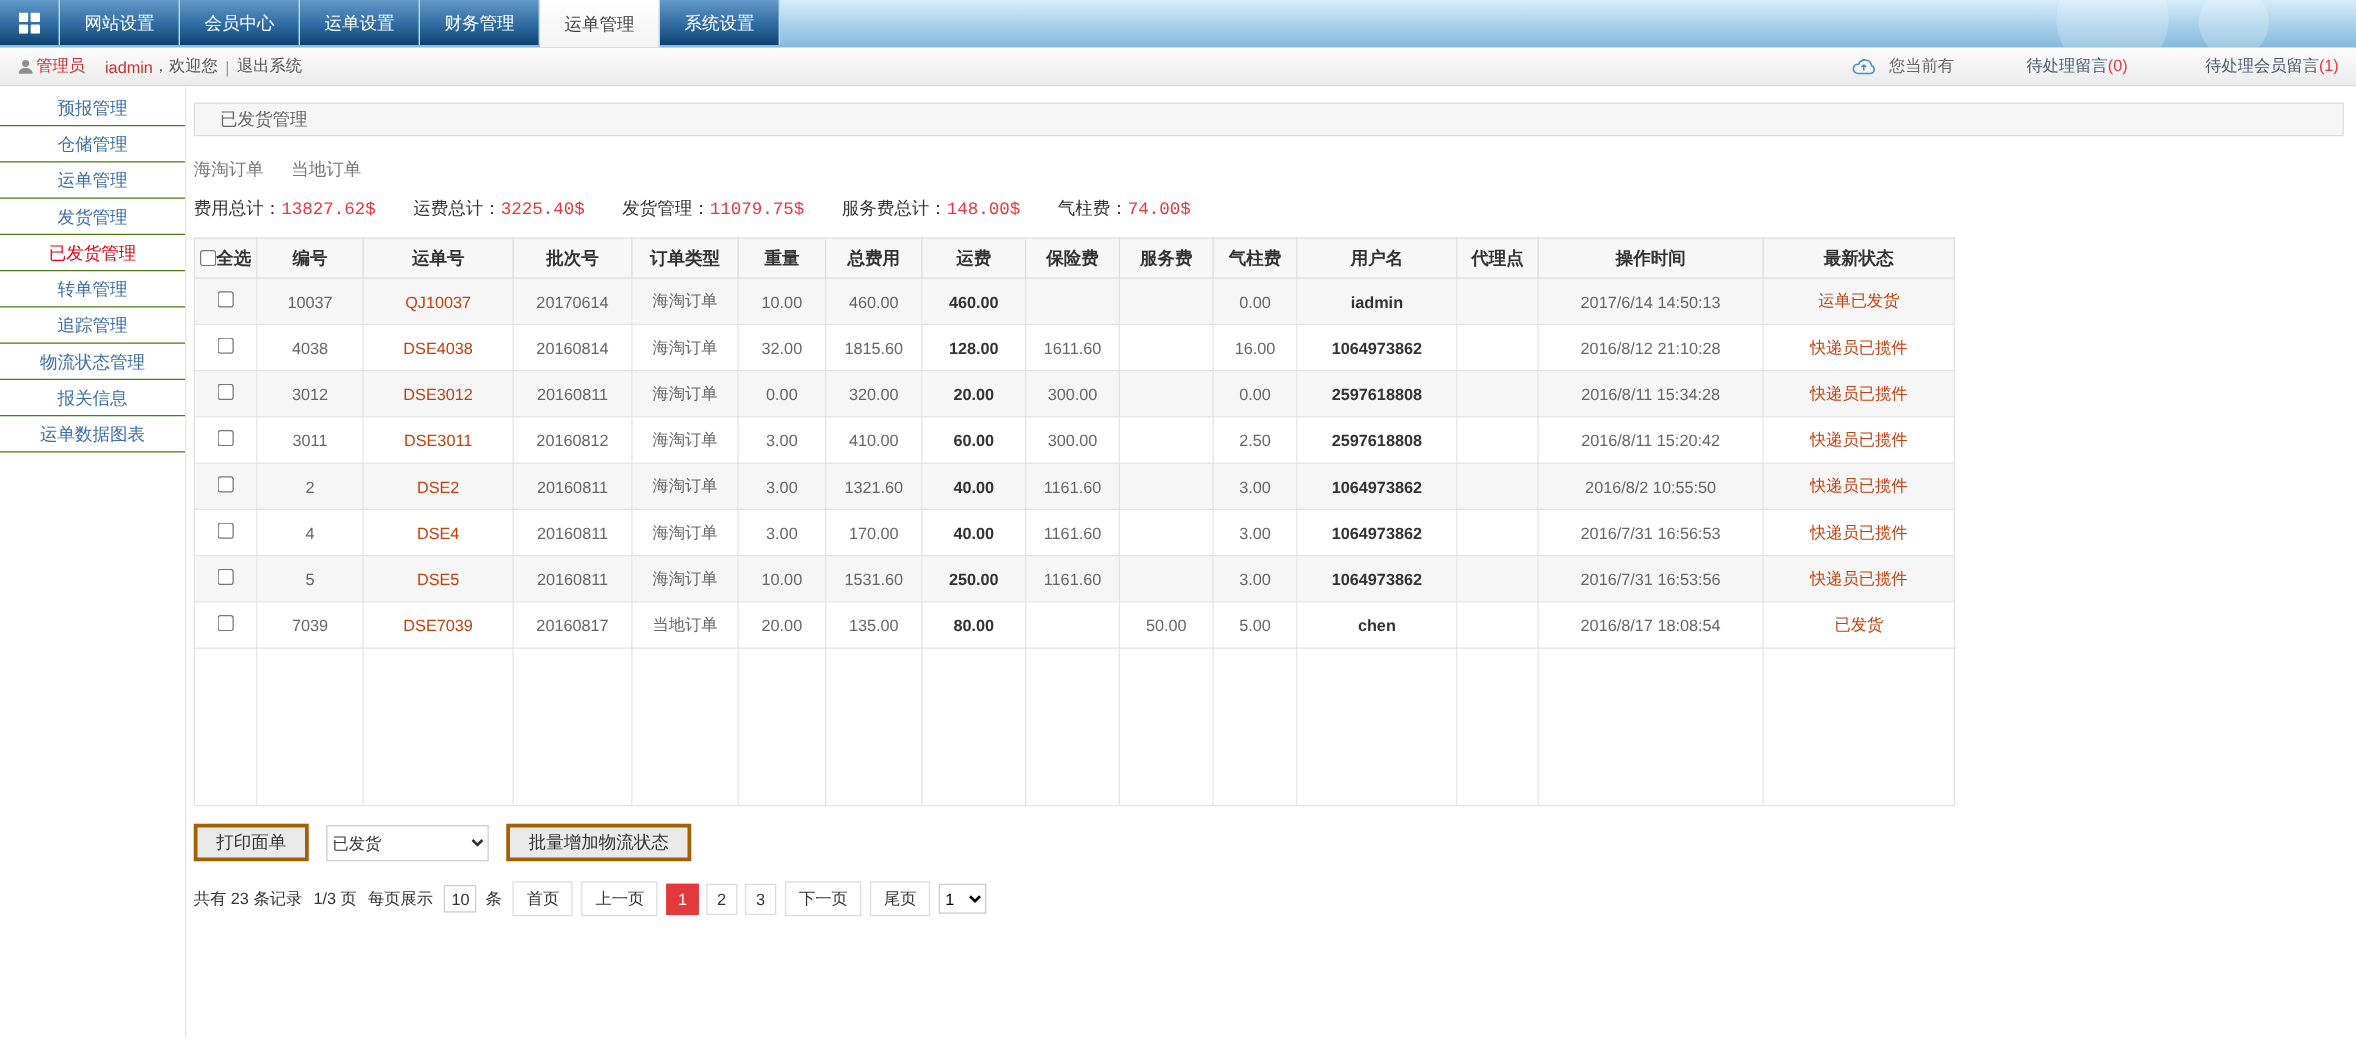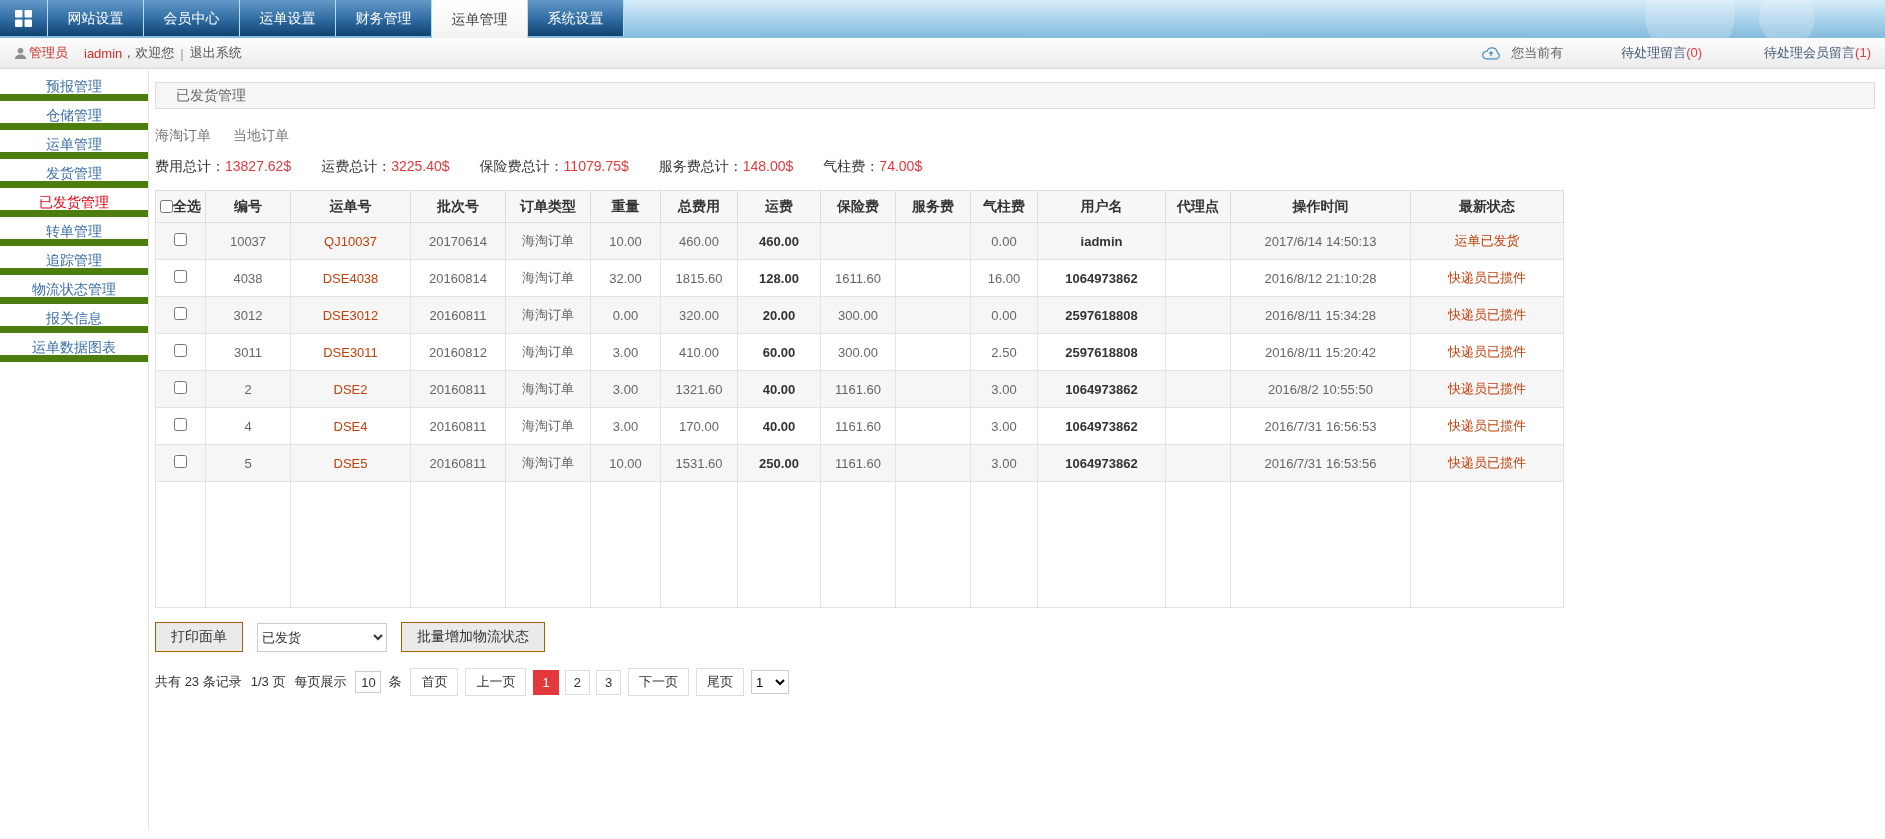--- a/index.html
+++ b/index.html
@@ -35,21 +35,21 @@
   .logout { color:#555; cursor:pointer; text-decoration:none; }
   .ubar-right { margin-left:auto; display:flex; align-items:center; gap:10px; }
   .notice-link { color:#445b73; text-decoration:none; cursor:pointer;margin-left:48px; }
   .notice-count { color:#e4393c; }
   .notice-prefix { color:#666; }
 
   
   .sidebar { position:absolute; left:0; top:70px; width:149px; height:760px;
     border-right:1px solid #e4e4e4; background:#fff; padding-top:2px; }
   .side-item { height:29px; line-height:29px; text-align:center; color:#3a6ea5;
-    font-size:14px; border-bottom:7px solid #4d7c0f; cursor:pointer; }
+    font-size:14px; border-bottom:1px solid #4d7c0f; cursor:pointer; }
   .side-item.active { color:#e60012; }
 
   
   .main { position:absolute; left:155px; top:69px; width:1720px; }
   .panel-title { margin-top:13px; width:1720px; background:#f6f6f6;
     border:1px solid #ddd; height:27px; line-height:25px; padding:0 20px;
     color:#666; font-size:14px; }
 
   .filter-row { margin-top:15px; display:flex; align-items:center;
     font-size:14px; color:#666; }
@@ -60,39 +60,39 @@
   .to-label { margin:0 8px; }
   .txt.kw { width:142px; margin-right:28px; }
   .search-type { width:64px; height:27px; border:1px solid #ccc; background:#fff;
     font-size:13px; color:#333; }
   .search-btn { width:46px; height:28px; margin-left:36px; background:#4d9edb;
     color:#fff; border:0; border-radius:2px; font-size:14px; cursor:pointer; }
 
   .order-tabs { margin-top:18px; display:flex; gap:22px; font-size:14px; }
   .order-tab { color:#777; cursor:pointer; }
 
-  .totals-bar { margin-top:13px; display:flex; gap:30px; font-size:14px; }
+  .totals-bar { margin-top:13px; display:flex; gap:30px; font-size:14px;font-family:Liberation Mono, monospace; }
   .t-lbl { color:#333; }
   .t-val { color:#e4393c; }
 
   
   table.grid { margin-top:14px; width:1408px; border-collapse:collapse; table-layout:fixed; }
   .grid th { height:32px; background:#f7f7f7; border:1px solid #ddd;
     font-size:14px; font-weight:bold; color:#333; text-align:center; }
   .grid td { height:37px; border:1px solid #e3e3e3; text-align:center;
     font-size:13px; color:#666; background:#fff; overflow:hidden; }
   .grid tbody tr:nth-child(odd) td { background:#f6f6f6; }
   .grid td.bold { font-weight:bold; color:#333; }
   .cell-link { color:#c2410c; text-decoration:none; font-size:13px; cursor:pointer; }
   .grid tr.empty-row td, .grid tbody tr.empty-row:nth-child(odd) td
     { height:126px; background:#fff; }
 
   
   .actions-row { margin-top:14px; display:flex; align-items:center; gap:14px; }
-  .gray-btn { background:#eaeaea; border:1px solid #a16207; color:#333;
+  .gray-btn { background:#eaeaea; border:3px solid #a16207; color:#333;
     font-size:14px; height:30px; padding:0 15px; cursor:pointer; }
   .status-select { width:130px; height:29px; border:1px solid #ccc;
     background:#fff; font-size:13px; color:#333; }
 
   .pagination { margin-top:16px; display:flex; align-items:center; gap:7px;
     font-size:13px; color:#333; }
   .pg-text { margin-right:2px; }
   .per-page-input { width:26px; height:22px; border:1px solid #ccc;
     text-align:center; font-size:13px; color:#333; }
   .pg-box { border:1px solid #ddd; background:#fff; padding:4px 10px;
@@ -175,21 +175,21 @@
 
 
   <div class="order-tabs">
       <span class="order-tab">海淘订单</span>
       <span class="order-tab">当地订单</span>
     </div>
 
   <div class="totals-bar">
       <span class="total-item"><span class="t-lbl">费用总计：</span><span class="t-val">13827.62$</span></span>
       <span class="total-item"><span class="t-lbl">运费总计：</span><span class="t-val">3225.40$</span></span>
-      <span class="total-item"><span class="t-lbl">保险费总计：</span><span class="t-val">11079.75$</span></span>
+      <span class="total-item"><span class="t-lbl">发货管理：</span><span class="t-val">11079.75$</span></span>
       <span class="total-item"><span class="t-lbl">服务费总计：</span><span class="t-val">148.00$</span></span>
       <span class="total-item"><span class="t-lbl">气柱费：</span><span class="t-val">74.00$</span></span>
     </div>
 
   <table class="grid">
     <colgroup>
       <col style="width:50px">
         <col style="width:85px">
         <col style="width:120px">
       <col style="width:95px">
@@ -339,20 +339,37 @@
           <td>1531.60</td>
           <td class="bold">250.00</td>
           <td>1161.60</td>
           <td></td>
           <td>3.00</td>
           <td class="bold">1064973862</td>
           <td></td>
           <td>2016/7/31 16:53:56</td>
           <td><a class="cell-link" href="#">快递员已揽件</a></td>
         </tr>
+        <tr class="data-row">
+          <td><input type="checkbox" style=""></td>
+          <td>7039</td>
+          <td><a class="cell-link" href="#">DSE7039</a></td>
+          <td>20160817</td>
+          <td>当地订单</td>
+          <td>20.00</td>
+          <td>135.00</td>
+          <td class="bold">80.00</td>
+          <td></td>
+          <td>50.00</td>
+          <td>5.00</td>
+          <td class="bold">chen</td>
+          <td></td>
+          <td>2016/8/17 18:08:54</td>
+          <td><a class="cell-link" href="#">已发货</a></td>
+        </tr>
         <tr class="empty-row">
           <td></td>
           <td></td>
           <td></td>
           <td></td>
           <td></td>
           <td></td>
           <td></td>
           <td></td>
           <td></td>

